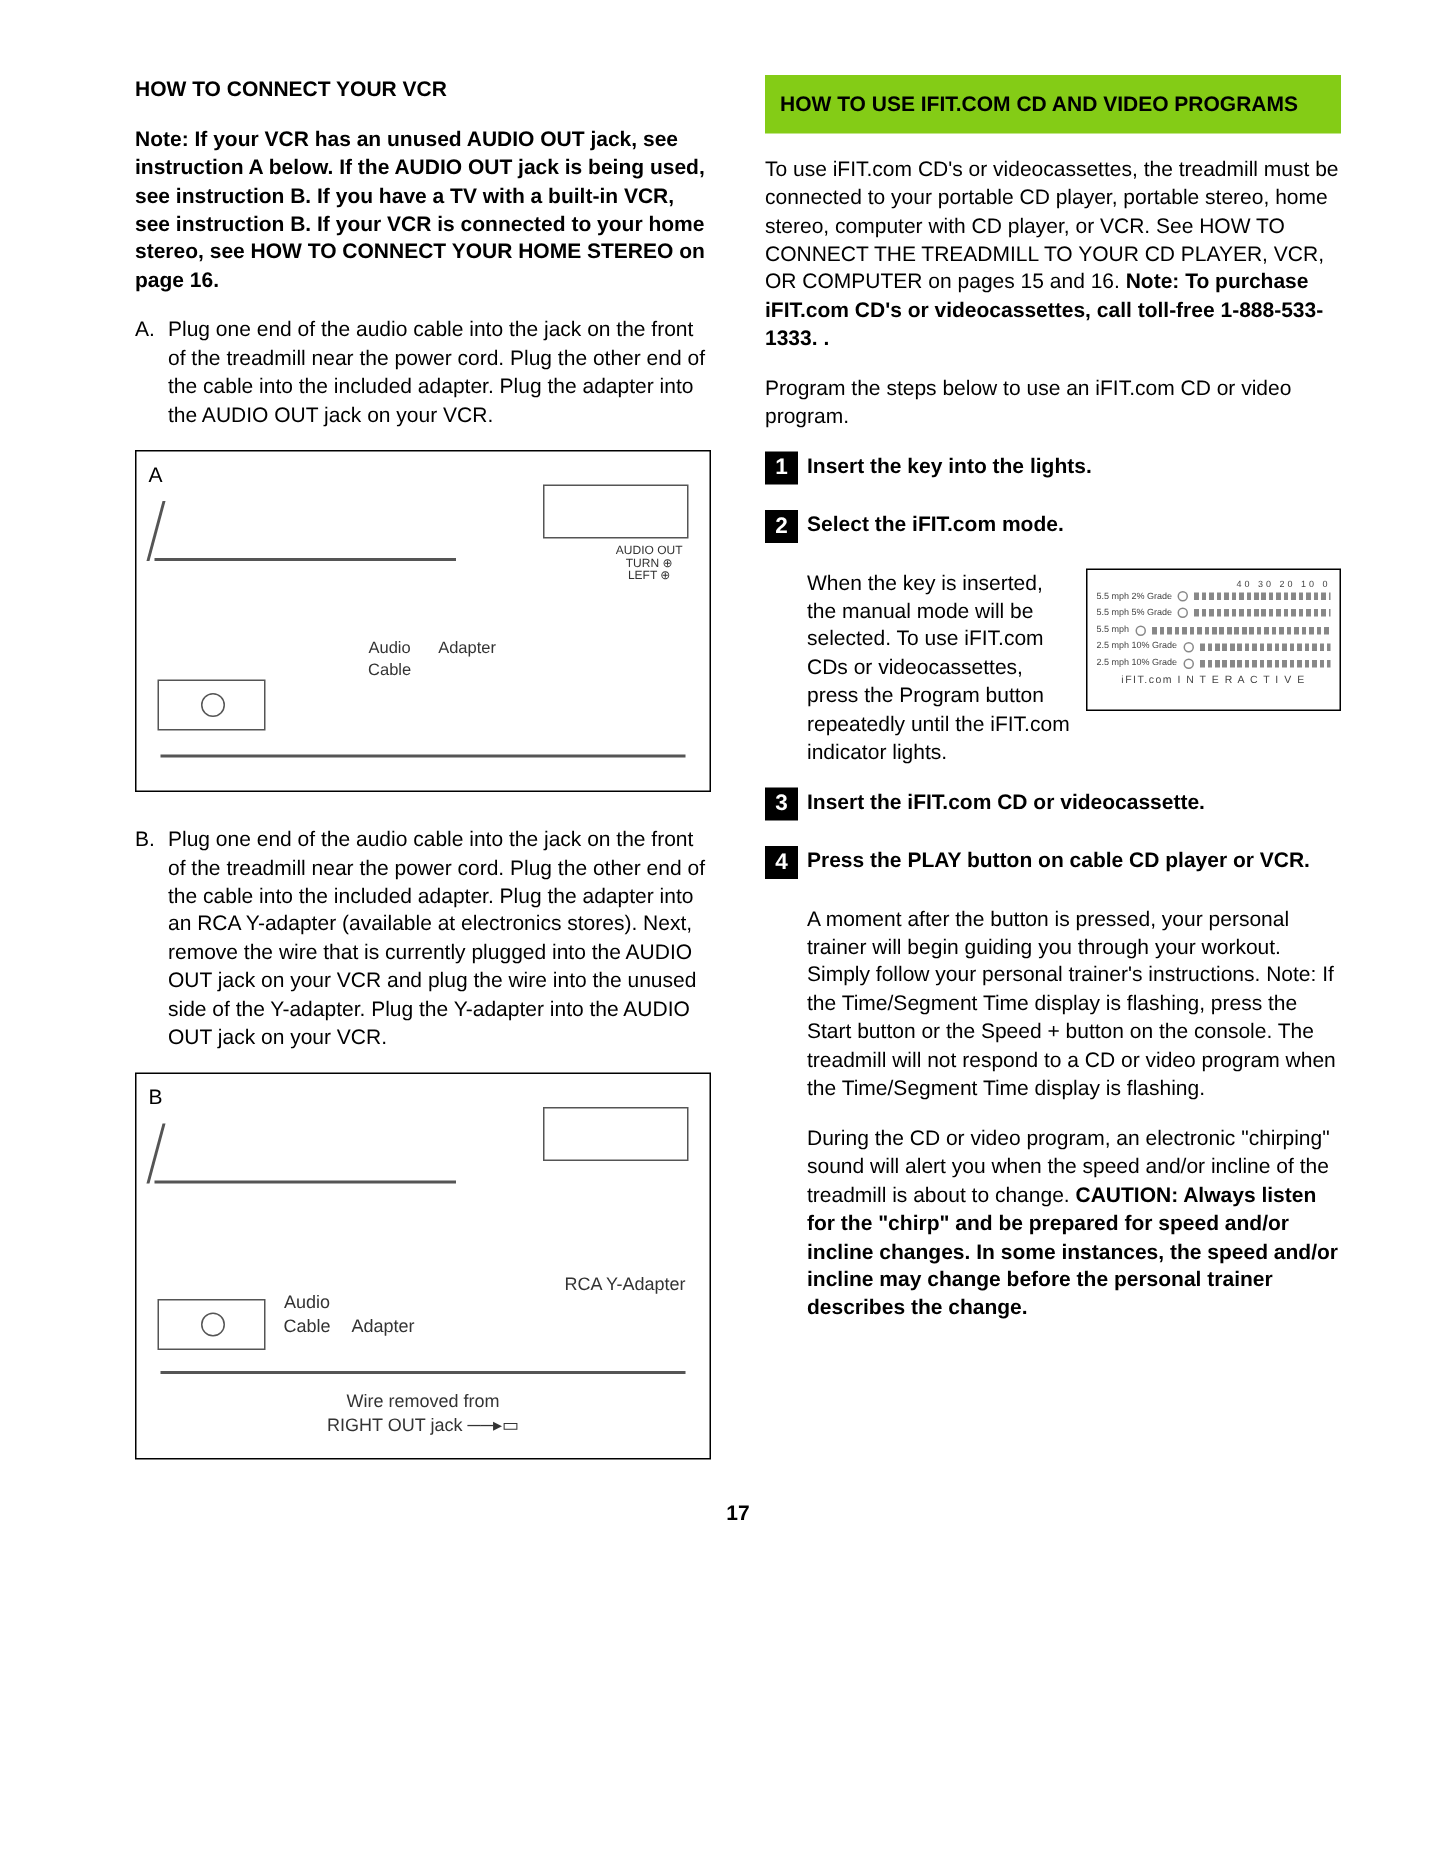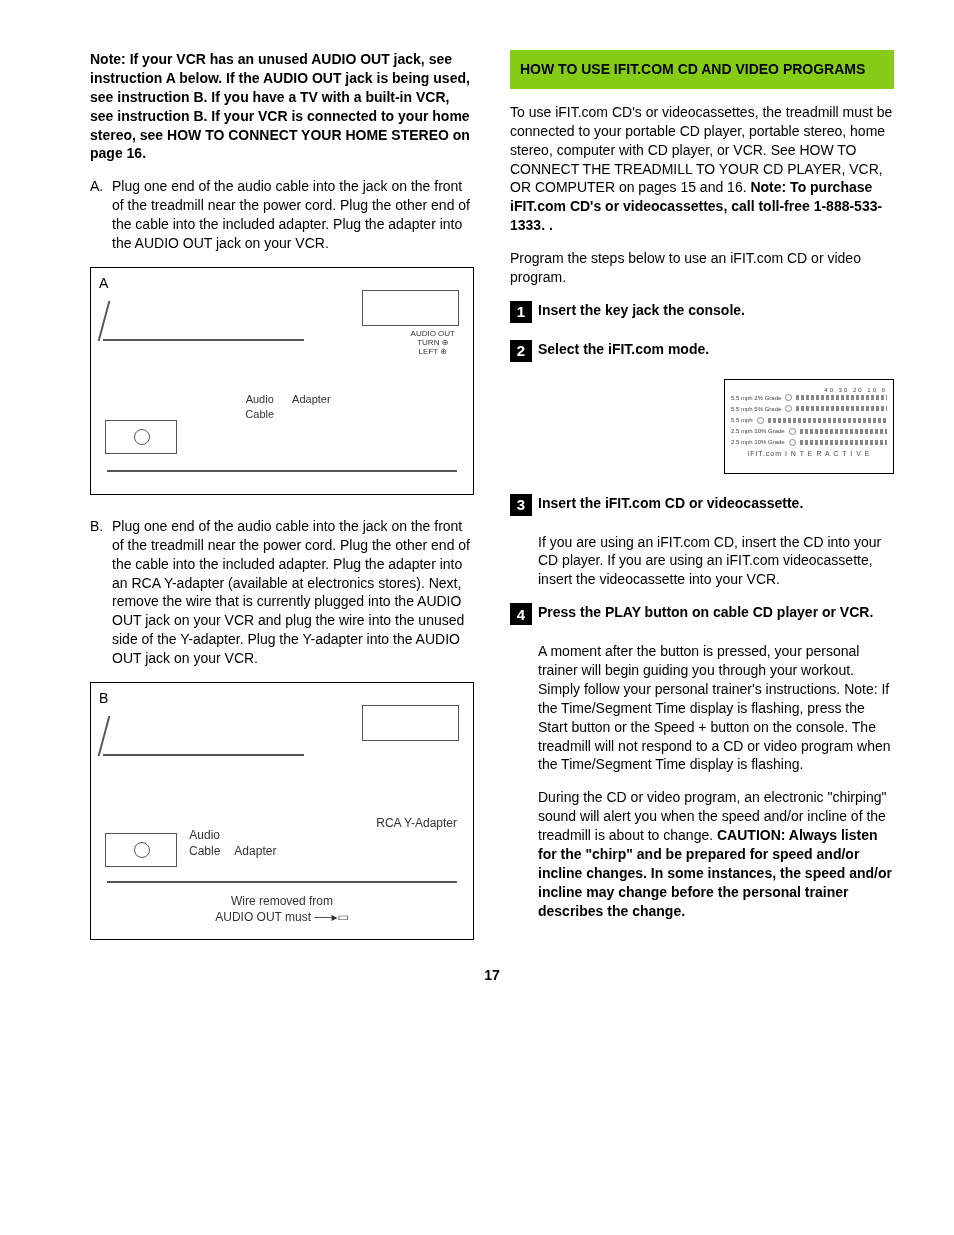--- a/index.html
+++ b/index.html
@@ -142,20 +142,21 @@
   .bottomlabels{
     position:absolute; left:0; right:0; bottom:30px; text-align:center; font-size:12px;
   }
 </style>
 </head>
 <body>
 
 <div class="cols">
 
   <div class="col">
+    <h3>HOW TO CONNECT YOUR VCR</h3>
     <p class="bold">Note: If your VCR has an unused AUDIO OUT jack, see instruction A below. If the AUDIO OUT jack is being used, see instruction B. If you have a TV with a built-in VCR, see instruction B. If your VCR is connected to your home stereo, see HOW TO CONNECT YOUR HOME STEREO on page 16.</p>
 
     <div class="ol-item">
       <div class="marker">A.</div>
       <div class="body">Plug one end of the audio cable into the jack on the front of the treadmill near the power cord. Plug the other end of the cable into the included adapter. Plug the adapter into the AUDIO OUT jack on your VCR.</div>
     </div>
 
     <div class="figure">
       <span class="figlbl">A</span>
       <div class="sketch">
@@ -189,39 +190,39 @@
         <div class="jackbox" style="bottom:64px"></div>
         <div style="position:absolute; right:8px; top:86px; font-size:12px; text-align:right;margin-top:24px;">RCA Y-Adapter</div>
         <div style="position:absolute; left:90px; bottom:72px; display:flex; gap:14px; font-size:12px;">
           <span style="white-space:pre-line;text-align:center;">Audio
 Cable</span>
           <span style="align-self:flex-end;">Adapter</span>
         </div>
         <div class="cableline" style="bottom:48px"></div>
         <div class="bottomlabels" style="bottom:6px;">
           <span style="white-space:pre-line;">Wire removed from
-AUDIO OUT must</span> ──▸▭
+RIGHT OUT jack</span> ──▸▭
         </div>
       </div>
     </div>
   </div>
 
   <div class="col">
     <div class="shadehead">HOW TO USE IFIT.COM CD AND VIDEO PROGRAMS</div>
 
     <p>
       <span>To use iFIT.com CD's or videocassettes, the treadmill must be connected to your portable CD player, portable stereo, home stereo, computer with CD player, or VCR. See HOW TO CONNECT THE TREADMILL TO YOUR CD PLAYER, VCR, OR COMPUTER on pages 15 and 16. </span><span class="bold">Note: To purchase iFIT.com CD's or videocassettes, call toll-free 1-888-533-1333. .</span>
     </p>
 
     <p>Program the steps below to use an iFIT.com CD or video program.</p>
 
     <div class="step">
       <span class="numbox">1</span>
       <div class="content">
-        <div class="title">Insert the key jack the console.</div>
+        <div class="title">Insert the key into the lights.</div>
       </div>
     </div>
 
     <div class="step">
       <span class="numbox">2</span>
       <div class="content">
         <div class="title">Select the iFIT.com mode.</div>
       </div>
     </div>
     <div class="indented clearfix">
@@ -247,30 +248,30 @@
             <span class="dot"></span>
             <span class="bars"></span>
           </div>
         <div class="row">
             <span>2.5 mph 10% Grade</span>
             <span class="dot"></span>
             <span class="bars"></span>
           </div>
         <div class="logo">iFIT.com  I N T E R A C T I V E</div>
       </div>
+      <span>When the key is inserted, the manual mode will be selected. To use iFIT.com CDs or videocassettes, press the Program button repeatedly until the iFIT.com indicator lights.</span>
     </div>
     <p></p>
 
     <div class="step">
       <span class="numbox">3</span>
       <div class="content">
         <div class="title">Insert the iFIT.com CD or videocassette.</div>
       </div>
     </div>
-    <p class="indented">If you are using an iFIT.com CD, insert the CD into your CD player. If you are using an iFIT.com videocassette, insert the videocassette into your VCR.</p>
 
     <div class="step">
       <span class="numbox">4</span>
       <div class="content">
         <div class="title">Press the PLAY button on cable CD player or VCR.</div>
       </div>
     </div>
     <p class="indented">A moment after the button is pressed, your personal trainer will begin guiding you through your workout. Simply follow your personal trainer's instructions. Note: If the Time/Segment Time display is flashing, press the Start button or the Speed + button on the console. The treadmill will not respond to a CD or video program when the Time/Segment Time display is flashing.</p>
     <p class="indented">
       <span>During the CD or video program, an electronic "chirping" sound will alert you when the speed and/or incline of the treadmill is about to change. </span><span class="bold">CAUTION: Always listen for the "chirp" and be prepared for speed and/or incline changes. In some instances, the speed and/or incline may change before the personal trainer describes the change.</span>

